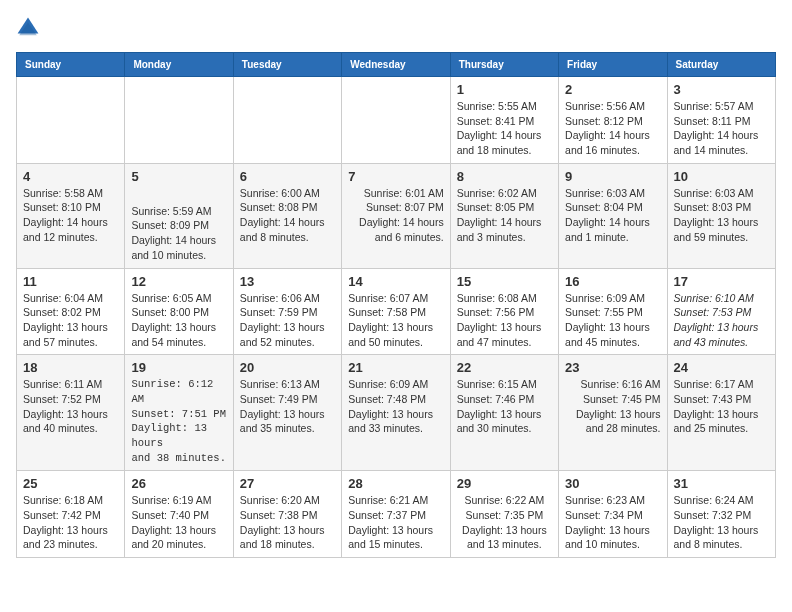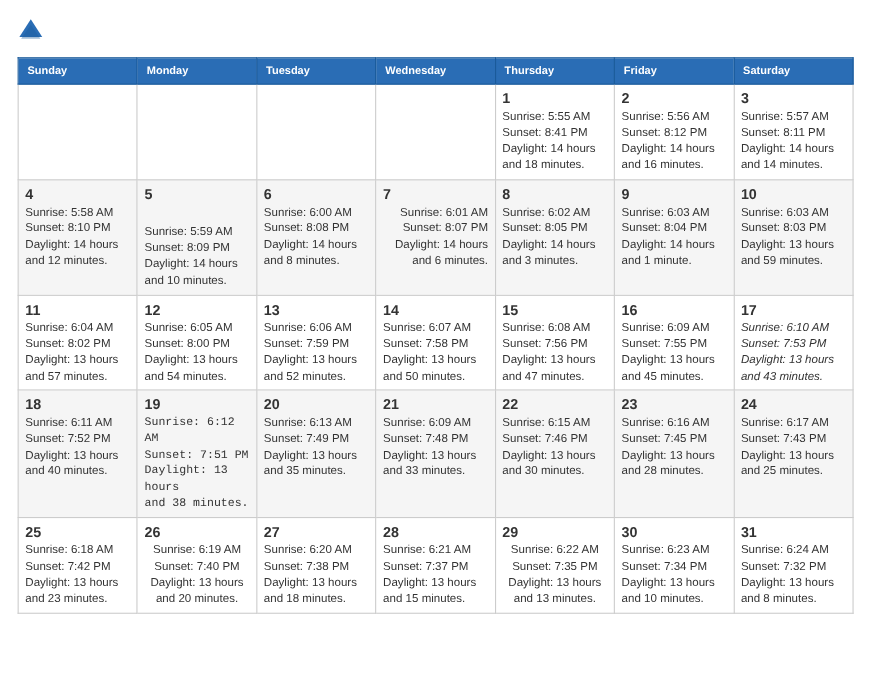--- a/index.html
+++ b/index.html
@@ -270,21 +270,21 @@
         </td>
         <td>
           <div class="day-number">22</div>
           <div class="day-info" style="white-space: pre-line;">Sunrise: 6:15 AM
 Sunset: 7:46 PM
 Daylight: 13 hours
 and 30 minutes.</div>
         </td>
         <td>
           <div class="day-number">23</div>
-          <div class="day-info" style="white-space: pre-line;">Sunrise: 6:16 AM
+          <div class="day-info" style="white-space: pre-line; text-align: right;">Sunrise: 6:16 AM
 Sunset: 7:45 PM
 Daylight: 13 hours
 and 28 minutes.</div>
         </td>
         <td>
           <div class="day-number">24</div>
           <div class="day-info" style="white-space: pre-line;">Sunrise: 6:17 AM
 Sunset: 7:43 PM
 Daylight: 13 hours
 and 25 minutes.</div>
@@ -293,21 +293,21 @@
       <tr>
         <td>
           <div class="day-number">25</div>
           <div class="day-info" style="white-space: pre-line;">Sunrise: 6:18 AM
 Sunset: 7:42 PM
 Daylight: 13 hours
 and 23 minutes.</div>
         </td>
         <td>
           <div class="day-number">26</div>
-          <div class="day-info" style="white-space: pre-line; text-align: center;">Sunrise: 6:19 AM
+          <div class="day-info" style="white-space: pre-line;">Sunrise: 6:19 AM
 Sunset: 7:40 PM
 Daylight: 13 hours
 and 20 minutes.</div>
         </td>
         <td>
           <div class="day-number">27</div>
           <div class="day-info" style="white-space: pre-line;">Sunrise: 6:20 AM
 Sunset: 7:38 PM
 Daylight: 13 hours
 and 18 minutes.</div>

